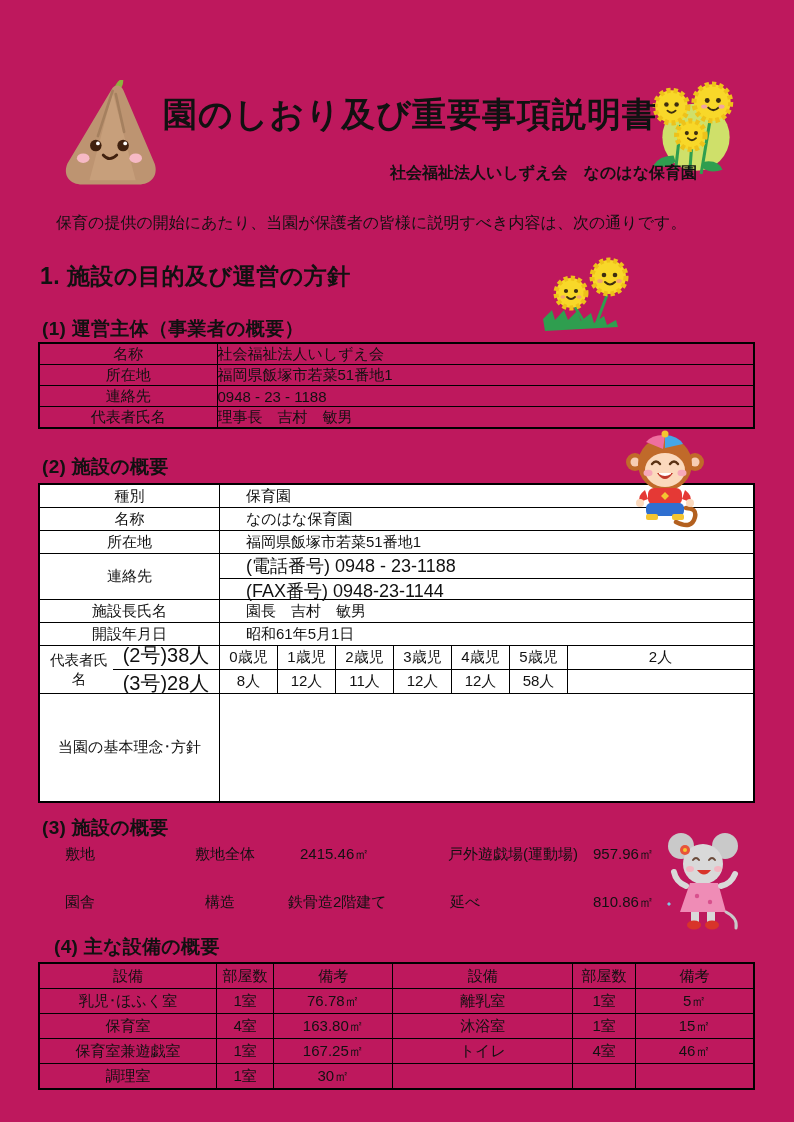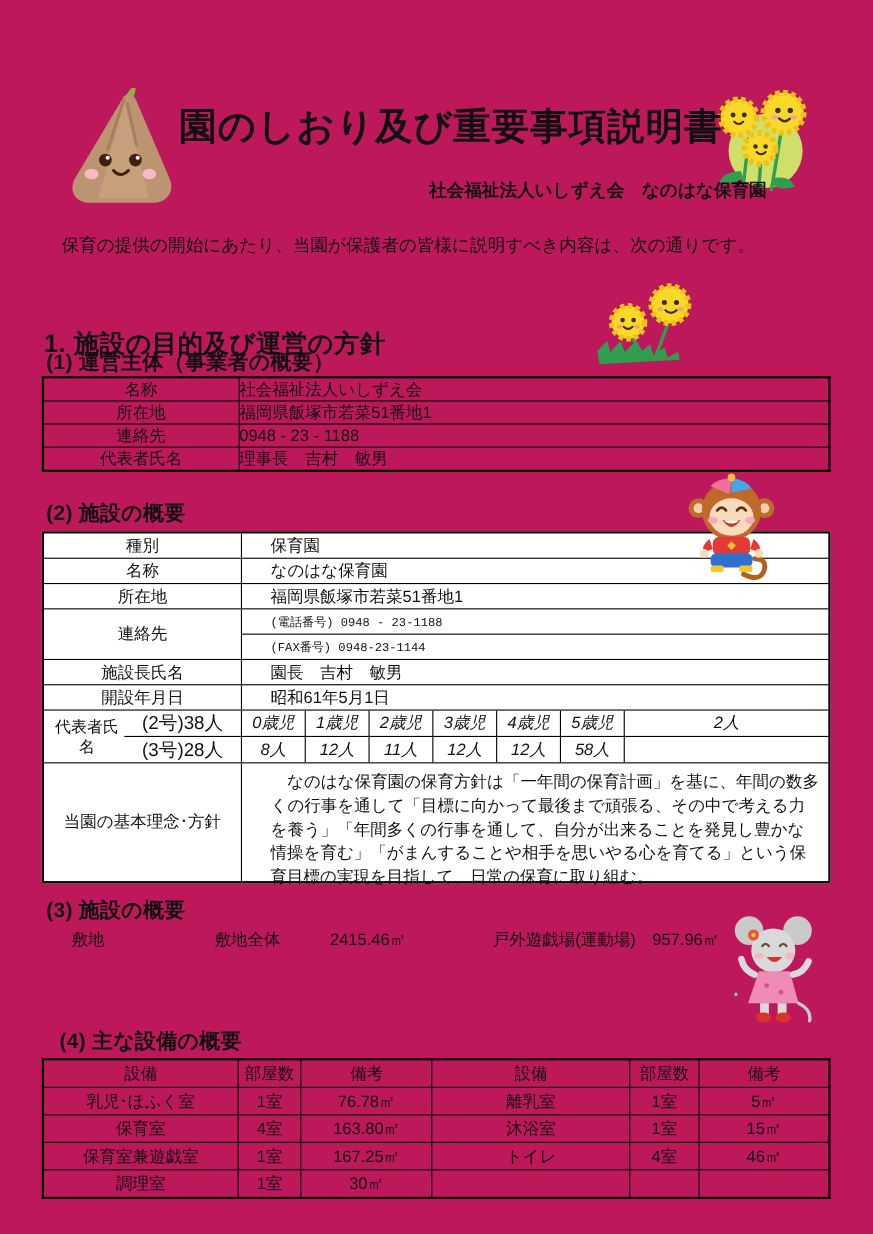--- a/index.html
+++ b/index.html
@@ -7,45 +7,45 @@
     position:relative;width:794px;height:1122px;margin:0 auto;background:#be185d;
     font-family:"Liberation Sans","DejaVu Sans",sans-serif;color:#111;overflow:hidden;
   }
   .abs{position:absolute;}
   .nowrap{white-space:nowrap;}
   
   .doc-title{left:163px;top:92px;font-size:34px;font-weight:900;letter-spacing:1px;}
   .org-subtitle{left:390px;top:163px;font-size:16px;font-weight:800;}
   .intro{left:40px;top:213px;font-size:16px;font-weight:500;}
   
-  .h1{left:40px;top:261px;font-size:23px;font-weight:800;letter-spacing:.5px;margin-top:36px;}
+  .h1{left:40px;top:261px;font-size:23px;font-weight:800;letter-spacing:.5px;}
   .h2{font-size:19px;font-weight:800;letter-spacing:.3px;text-align:right;}
   
   table.kv{border-collapse:collapse;table-layout:fixed;}
   table.kv td{border:1.5px solid #000;height:20px;font-size:15px;font-weight:500;padding:0;}
   table.kv{border:2px solid #000;}
   td.lbl{text-align:center;width:178px;}
   td.val{padding-left:26px;}
   
   .tbl2{position:absolute;left:38px;top:483px;width:717px;border:2px solid #000;box-sizing:border-box;background:#fff;}
   .tbl2 .r{display:flex;border-bottom:1.5px solid #000;box-sizing:border-box;}
   .tbl2 .r:last-child{border-bottom:none;}
   .tbl2 .lc{width:180px;flex:0 0 180px;border-right:1.5px solid #000;display:flex;align-items:center;justify-content:center;font-size:15px;font-weight:500;box-sizing:border-box;text-align:center;}
   .tbl2 .vc{flex:1;display:flex;align-items:center;padding-left:26px;font-size:15px;font-weight:500;}
   .h23{height:23px;} .h46{height:46px;} .h48{height:48px;} .hphil{height:107px;}
   .vstack{flex:1;display:flex;flex-direction:column;}
-  .vrow{flex:1;display:flex;align-items:center;padding-left:26px;font-size:11px;font-weight:500;font-family:Liberation Mono, monospace;}
+  .vrow{flex:1;display:flex;align-items:center;padding-left:26px;font-size:18px;font-weight:500;}
   .vrow.b{border-bottom:1.5px solid #000;box-sizing:border-box;}
   
   .cap-lc{display:flex;align-items:stretch;justify-content:flex-start !important;padding:0;}
   .teiin{width:68px;display:flex;align-items:center;padding-left:5px;font-size:14.5px;font-weight:500;}
   .cap-sub{flex:1;display:flex;flex-direction:column;}
-  .cap-sub-row{flex:1;display:flex;align-items:center;justify-content:center;font-size:17px;font-weight:500;box-sizing:border-box;}
+  .cap-sub-row{flex:1;display:flex;align-items:center;justify-content:center;font-size:20px;font-weight:500;box-sizing:border-box;}
   .cap-sub-row.b{border-bottom:1.5px solid #000;}
-  .cap-grid{flex:1;display:grid;grid-template-columns:58px 58px 58px 58px 58px 58px 1fr;grid-auto-rows:1fr;font-style:italic;}
+  .cap-grid{flex:1;display:grid;grid-template-columns:58px 58px 58px 58px 58px 58px 1fr;grid-auto-rows:1fr;}
   .cap-cell{display:flex;align-items:center;justify-content:center;font-size:15px;font-weight:500;border-right:1.5px solid #000;box-sizing:border-box;}
   .cap-cell:nth-child(7n){border-right:none;}
   .cap-cell:nth-child(-n+7){border-bottom:1.5px solid #000;}
   
   .phil-txt{flex:1;padding:6px 8px 4px 8px;font-size:14px;font-weight:500;line-height:1.45;align-items:flex-start !important;display:block !important;}
   
   .fac-row{position:absolute;left:38px;height:20px;font-size:15px;font-weight:500;width:717px;}
   .fac-row span{position:absolute;white-space:nowrap;}
   
   table.eq{border-collapse:collapse;table-layout:fixed;border:2px solid #000;}
@@ -232,21 +232,20 @@
         <div class="cap-cell">8人</div>
         <div class="cap-cell">12人</div>
         <div class="cap-cell">11人</div>
         <div class="cap-cell">12人</div>
         <div class="cap-cell">12人</div>
         <div class="cap-cell">58人</div>
       </div>
     </div>
     <div class="r hphil">
       <div class="lc">当園の基本理念･方針</div>
-      <div class="vc phil-txt">　なのはな保育園の保育方針は「一年間の保育計画」を基に、年間の数多くの行事を通して「目標に向かって最後まで頑張る、その中で考える力を養う」「年間多くの行事を通して、自分が出来ることを発見し豊かな情操を育む」「がまんすることや相手を思いやる心を育てる」という保育目標の実現を目指して、日常の保育に取り組む。</div>
     </div>
   </div>
 
   <div class="abs h2 nowrap" style="left:42px;top:815px">(3) 施設の概要</div>
 
   <svg class="mascot" style="left:663px;top:828px" width="85" height="110" viewBox="0 0 85 110">
     <circle cx="18" cy="18" r="13" fill="#c9c9c9"></circle>
     <circle cx="62" cy="18" r="13" fill="#c9c9c9"></circle>
     <circle cx="40" cy="36" r="20" fill="#d9d9d9"></circle>
     <circle cx="22" cy="22" r="5" fill="#e8533a"></circle>
@@ -269,20 +268,27 @@
     <path d="M6 74 l2 2 l-2 2 l-2 -2 Z" fill="#7ec8e3"></path>
   </svg>
 
   <div class="fac-row" style="top:845px">
     <span style="left:27px">敷地</span>
     <span style="left:157px">敷地全体</span>
     <span style="left:262px">2415.46㎡</span>
     <span style="left:410px">戸外遊戯場(運動場)</span>
     <span style="left:555px">957.96㎡</span>
   </div>
+  <div class="fac-row" style="top:893px">
+    <span style="left:27px">園舎</span>
+    <span style="left:167px">構造</span>
+    <span style="left:250px">鉄骨造2階建て</span>
+    <span style="left:412px">延べ</span>
+    <span style="left:555px">810.86㎡</span>
+  </div>
 
   <div class="abs h2 nowrap" style="left:54px;top:934px">(4) 主な設備の概要</div>
   <table class="eq abs" style="left:38px;top:962px;width:717px">
     <colgroup>
       <col style="width:177px">
         <col style="width:57px">
         <col style="width:119px">
       <col style="width:179px">
         <col style="width:63px">
         <col style="width:118px">

